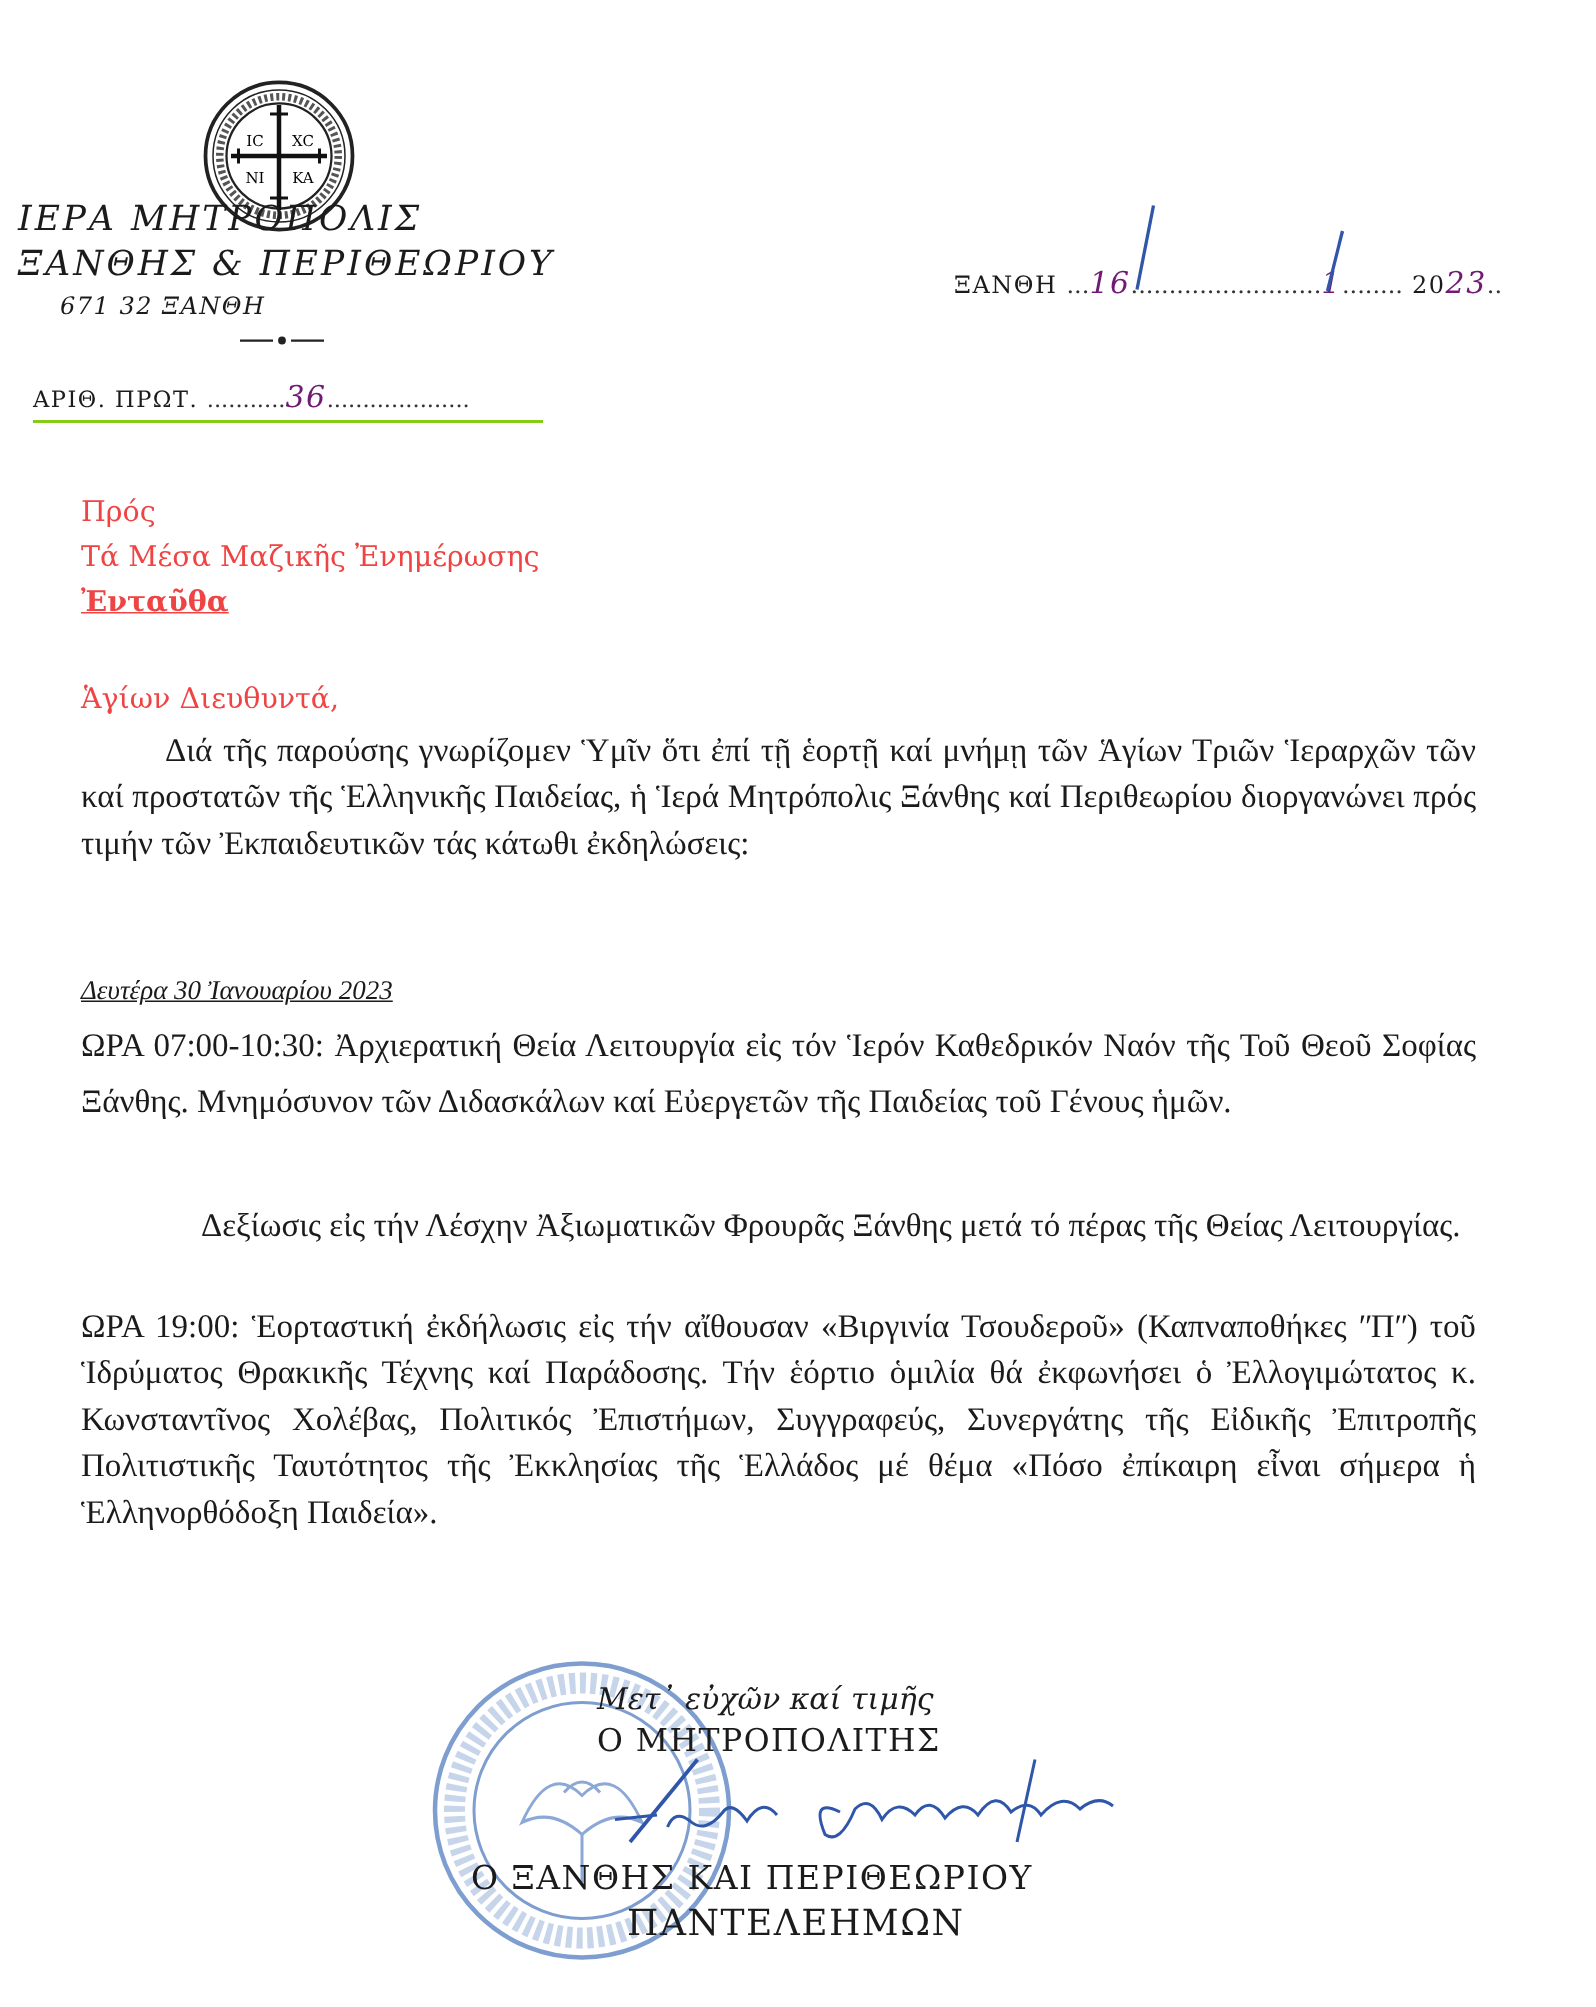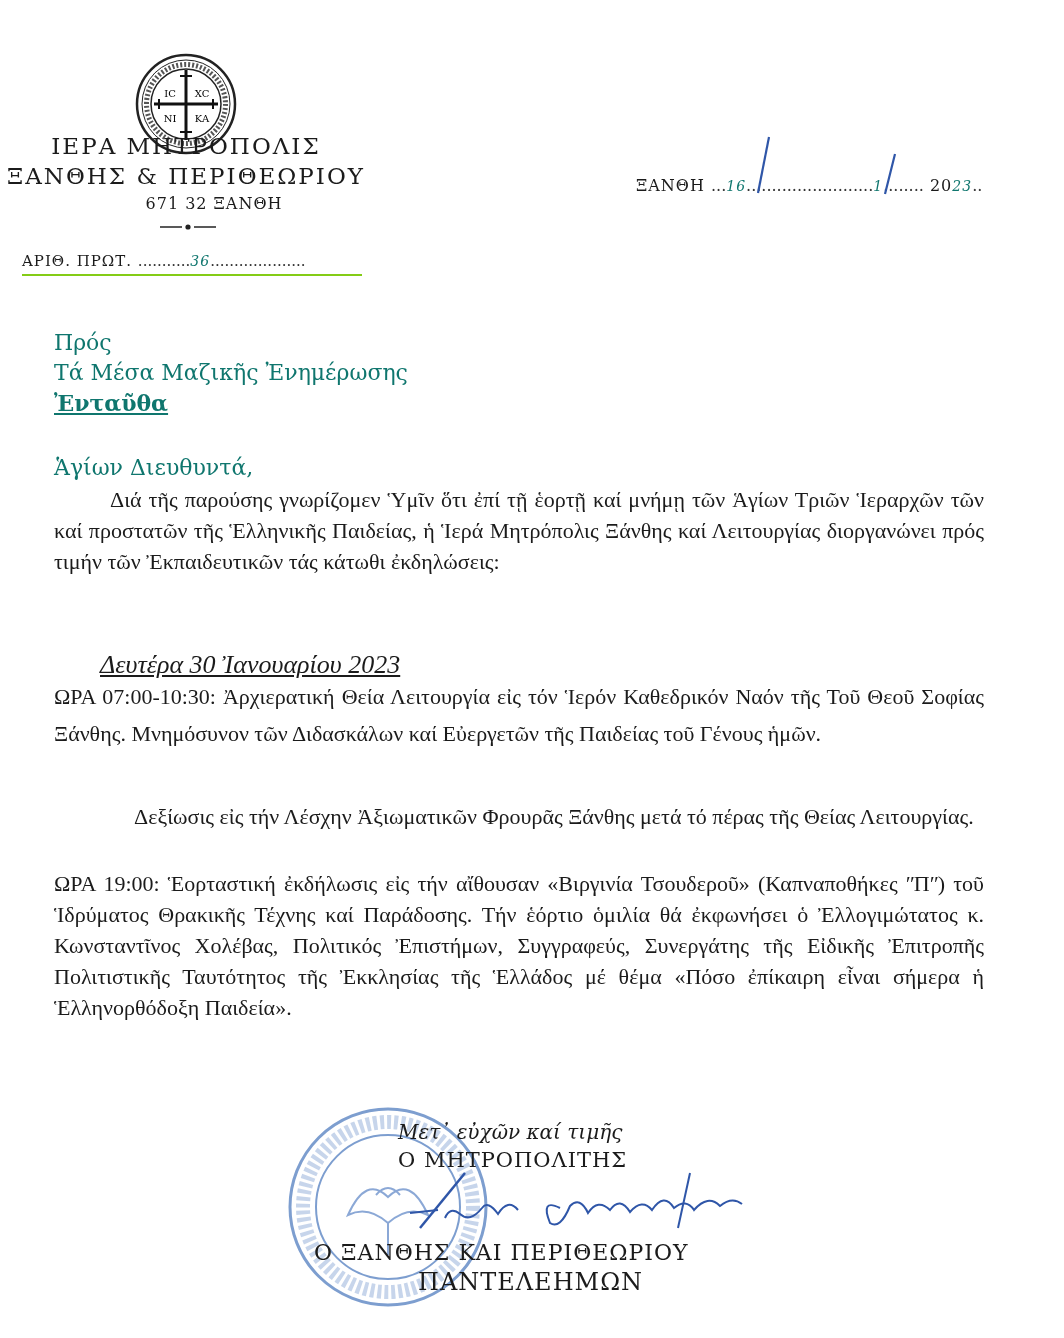--- a/index.html
+++ b/index.html
@@ -1,43 +1,43 @@
 <!DOCTYPE html>
 <html><head>
 <meta charset="utf-8">
 <style>
   html, body { margin: 0; padding: 0; background: #ffffff; }
   body { width: 1064px; height: 1338px; position: relative; overflow: hidden; color: #1b1b1b; font-family: "DejaVu Serif", serif; }
   .abs { position: absolute; }
 
   
   #seal { left: 134px; top: 52px; width: 104px; height: 104px; }
-  .lh { left: 0; width: 372px; text-align: center; font-family: "DejaVu Serif", serif; letter-spacing: 2px; }
+  .lh { left: 12px; width: 372px; font-family: "DejaVu Serif", serif; letter-spacing: 2px; font-style: italic; }
   #lh1 { top: 133px; font-size: 23px; }
   #lh2 { top: 163px; font-size: 23px; }
   #lh3 { top: 194px; font-size: 16px; letter-spacing: 1px; margin-left: 28px; }
   #lh-divider { left: 160px; top: 222px; width: 56px; height: 10px; }
   #protocol { left: 22px; top: 252px; width: 340px; font-size: 15px; letter-spacing: 1px; border-bottom: 2px solid #84cc16; padding-bottom: 4px; white-space: nowrap; }
   .dots { color: #333; letter-spacing: 0; }
-  .hand { font-family: "DejaVu Serif", serif; font-style: italic; color: #0f766e; font-size: 14px; }
+  .hand { font-family: "DejaVu Serif", serif; font-style: italic; color: #701a75; font-size: 20px; }
 
   #dateline { left: 636px; top: 176px; font-size: 16px; letter-spacing: 1px; white-space: nowrap; }
   #date-slash1 { left: 755px; top: 135px; width: 16px; height: 60px; }
   #date-slash2 { left: 880px; top: 152px; width: 18px; height: 44px; }
 
   
-  .body-text { font-family: "DejaVu Serif", serif; font-size: 22px; color: #0f766e; }
+  .body-text { font-family: "DejaVu Serif", serif; font-size: 19px; color: #ef4444; }
   #to { left: 54px; top: 330px; }
   #to-line2 { left: 54px; top: 360px; }
   #to-line3 { left: 54px; top: 390px; font-weight: bold; text-decoration: underline; }
   #salutation { left: 54px; top: 455px; }
 
   #para1 { left: 54px; top: 484px; width: 930px; line-height: 31px; text-align: justify; text-indent: 56px; font-family: "Liberation Serif", serif; font-size: 22px; }
 
-  #day-heading { left: 54px; top: 650px; font-family: "Liberation Serif", serif; font-size: 26px; font-style: italic; text-decoration: underline; margin-left: 46px; }
+  #day-heading { left: 54px; top: 650px; font-family: "Liberation Serif", serif; font-size: 18px; font-style: italic; text-decoration: underline; }
 
   .event { left: 54px; width: 930px; text-align: justify; font-family: "Liberation Serif", serif; font-size: 22px; }
   #event1 { top: 678px; line-height: 37px; }
   #event1-recep { top: 798px; line-height: 37px; text-indent: 80px; }
   #event2 { top: 868px; line-height: 31px; }
   .bold { font-weight: normal; }
 
   
   #stamp { left: 286px; top: 1105px; width: 205px; height: 205px; }
   #sig-closing { left: 398px; top: 1120px; font-family: "DejaVu Serif", serif; font-size: 20px; font-style: italic; }
@@ -91,21 +91,21 @@
   </svg>
 <svg id="date-slash2" class="abs" viewBox="0 0 18 44">
     <line x1="15" y1="2" x2="5" y2="42" stroke="#2f56a8" stroke-width="2.2"></line>
   </svg>
 
 <div id="to" class="abs body-text">Πρός</div>
 <div id="to-line2" class="abs body-text">Τά Μέσα Μαζικῆς Ἐνημέρωσης</div>
 <div id="to-line3" class="abs body-text">Ἐνταῦθα</div>
 
 <div id="salutation" class="abs body-text">Ἁγίων Διευθυντά,</div>
-<div id="para1" class="abs">Διά τῆς παρούσης γνωρίζομεν Ὑμῖν ὅτι ἐπί τῇ ἑορτῇ καί μνήμῃ τῶν Ἁγίων Τριῶν Ἱεραρχῶν τῶν καί προστατῶν τῆς Ἑλληνικῆς Παιδείας, ἡ Ἱερά Μητρόπολις Ξάνθης καί Λειτουργίας διοργανώνει πρός τιμήν τῶν Ἐκπαιδευτικῶν τάς κάτωθι ἐκδηλώσεις:</div>
+<div id="para1" class="abs">Διά τῆς παρούσης γνωρίζομεν Ὑμῖν ὅτι ἐπί τῇ ἑορτῇ καί μνήμῃ τῶν Ἁγίων Τριῶν Ἱεραρχῶν τῶν καί προστατῶν τῆς Ἑλληνικῆς Παιδείας, ἡ Ἱερά Μητρόπολις Ξάνθης καί Περιθεωρίου διοργανώνει πρός τιμήν τῶν Ἐκπαιδευτικῶν τάς κάτωθι ἐκδηλώσεις:</div>
 
 <div id="day-heading" class="abs">Δευτέρα 30 Ἰανουαρίου 2023</div>
 
 <div id="event1" class="abs event">
   <span class="bold">ΩΡΑ 07:00-10:30:</span><span> Ἀρχιερατική Θεία Λειτουργία εἰς τόν Ἱερόν Καθεδρικόν Ναόν τῆς Τοῦ Θεοῦ Σοφίας Ξάνθης. Μνημόσυνον τῶν Διδασκάλων καί Εὐεργετῶν τῆς Παιδείας τοῦ Γένους ἡμῶν.</span>
 </div>
 <div id="event1-recep" class="abs event">Δεξίωσις εἰς τήν Λέσχην Ἀξιωματικῶν Φρουρᾶς Ξάνθης μετά τό πέρας τῆς Θείας Λειτουργίας.</div>
 
 <div id="event2" class="abs event">
   <span class="bold">ΩΡΑ 19:00:</span><span> Ἑορταστική ἐκδήλωσις εἰς τήν αἴθουσαν «Βιργινία Τσουδεροῦ» (Καπναποθήκες ʺΠʺ) τοῦ Ἱδρύματος Θρακικῆς Τέχνης καί Παράδοσης. Τήν ἑόρτιο ὁμιλία θά ἐκφωνήσει ὁ Ἐλλογιμώτατος κ. Κωνσταντῖνος Χολέβας, Πολιτικός Ἐπιστήμων, Συγγραφεύς, Συνεργάτης τῆς Εἰδικῆς Ἐπιτροπῆς Πολιτιστικῆς Ταυτότητος τῆς Ἐκκλησίας τῆς Ἑλλάδος μέ θέμα «</span><span class="bold">Πόσο ἐπίκαιρη εἶναι σήμερα ἡ Ἑλληνορθόδοξη Παιδεία</span><span>».</span>

